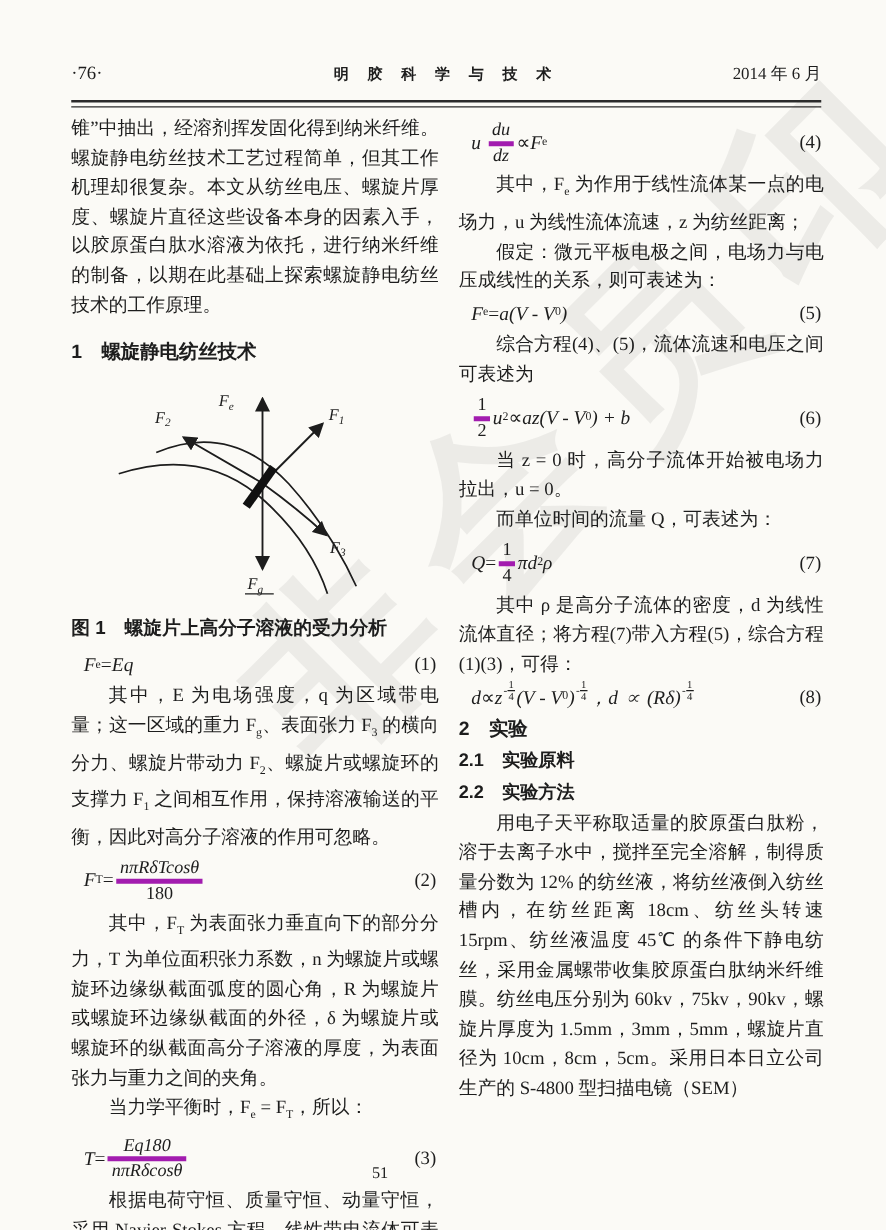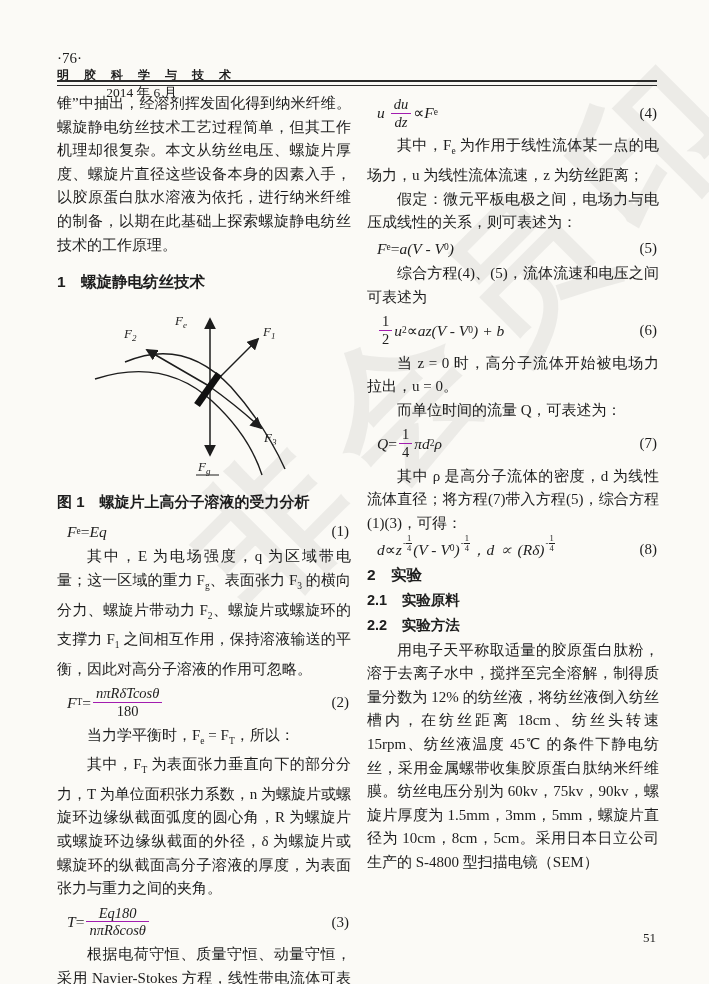--- a/index.html
+++ b/index.html
@@ -5,21 +5,21 @@
   html,body{margin:0;padding:0;}
   body{width:709px;height:984px;position:relative;background:#e9e9e7;font-family:"Liberation Serif",serif;}
   .sheet{position:absolute;inset:0;background:#fbfaf6;color:#1d1d1d;overflow:hidden;}
 
   
   .wm{position:absolute;left:150px;top:510px;transform:rotate(-45deg);transform-origin:left top;
       font-size:150px;font-weight:bold;letter-spacing:28px;color:#5f5f5f;opacity:.09;
       white-space:nowrap;pointer-events:none;font-family:"Liberation Serif",serif;}
 
   
-  .hdr{position:absolute;top:50px;left:57px;width:600px;display:flex;align-items:baseline;flex-direction:column;}
+  .hdr{position:absolute;top:50px;left:57px;width:600px;display:flex;align-items:baseline;}
   .hdr .pgmark{font-size:15px;width:120px;}
   .hdr .journal{font-size:12px;font-weight:bold;letter-spacing:6px;flex:1;text-align:center;}
   .hdr .date{font-size:13.5px;width:120px;text-align:right;}
   .rule{position:absolute;top:80px;left:57px;width:600px;height:3px;
         border-top:2.2px solid #2b2b2b;border-bottom:1.6px solid #2b2b2b;}
 
   
   .col{position:absolute;top:92px;width:294px;font-size:15px;line-height:23.6px;text-align:justify;}
   .col-l{left:57px;}
   .col-r{left:367px;width:292px;}
@@ -30,32 +30,32 @@
   .h1{font-weight:bold;font-size:15.5px;margin:13px 0;text-indent:0;font-family:"Liberation Sans",sans-serif;}
   .h2{font-weight:bold;font-size:15.5px;margin:3px 0 1px;text-indent:0;font-family:"Liberation Sans",sans-serif;}
   .h3{font-weight:bold;font-size:14.5px;margin:2px 0 1px;text-indent:0;font-family:"Liberation Sans",sans-serif;}
 
   
   .formula{display:flex;align-items:center;margin:4px 0 4px 10px;text-indent:0;line-height:1.25;}
   .formula .math{display:inline-flex;align-items:center;font-size:15.5px;}
   .formula i{font-style:italic;}
   .fno{margin-left:auto;font-size:15px;padding-right:2px;}
   .frac{display:inline-flex;flex-direction:column;text-align:center;vertical-align:middle;margin:0 2px;font-size:14.5px;line-height:1.15;}
-  .frac .num{border-bottom:1px solid #a21caf;padding:0 3px;}
+  .frac .num{border-bottom:4px solid #a21caf;padding:0 3px;}
   .frac .den{padding:0 3px;}
   .nexp{display:inline-flex;align-items:center;position:relative;top:-6px;font-size:9px;margin:0 1px;}
   .sfrac{display:inline-flex;flex-direction:column;text-align:center;line-height:1;font-size:8.5px;}
   .sfrac .sn{border-bottom:.8px solid #1d1d1d;padding:0 1px;}
 
   
   .fig{margin:4px 0 2px 12px;text-indent:0;}
   .figcap{text-align:left;font-weight:bold;font-size:15px;margin:4px 0 8px;text-indent:0;font-family:"Liberation Sans",sans-serif;}
 
   
-  .footer{position:absolute;bottom:38px;left:0;width:608px;text-align:right;font-size:13px;padding-left:48px;}
+  .footer{position:absolute;bottom:38px;left:0;width:608px;text-align:center;font-size:13px;}
 </style>
 </head>
 <body>
 
 <div class="sheet">
 
   <div class="wm">非会员印</div>
 
   <div class="hdr">
     <span class="pgmark">·76·</span>
@@ -119,23 +119,23 @@
           <sub>T</sub>
           <span> = </span>
           <span class="frac">
             <span class="num"><i>nπRδTcosθ</i></span>
             <span class="den">180</span>
           </span>
         </span>
       <span class="fno">(2)</span>
     </div>
 
+    <p><span>其中，F</span><sub>T</sub><span> 为表面张力垂直向下的部分分力，T 为单位面积张力系数，n 为螺旋片或螺旋环边缘纵截面弧度的圆心角，R 为螺旋片或螺旋环边缘纵截面的外径，δ 为螺旋片或螺旋环的纵截面高分子溶液的厚度，为表面张力与重力之间的夹角。</span></p>
+
     <p><span>当力学平衡时，F</span><sub>e</sub><span> = F</span><sub>T</sub><span>，所以：</span></p>
-
-    <p><span>其中，F</span><sub>T</sub><span> 为表面张力垂直向下的部分分力，T 为单位面积张力系数，n 为螺旋片或螺旋环边缘纵截面弧度的圆心角，R 为螺旋片或螺旋环边缘纵截面的外径，δ 为螺旋片或螺旋环的纵截面高分子溶液的厚度，为表面张力与重力之间的夹角。</span></p>
 
     <div class="formula">
       <span class="math">
           <i>T</i>
           <span> = </span>
           <span class="frac">
             <span class="num"><i>Eq180</i></span>
             <span class="den"><i>nπRδcosθ</i></span>
           </span>
         </span>

